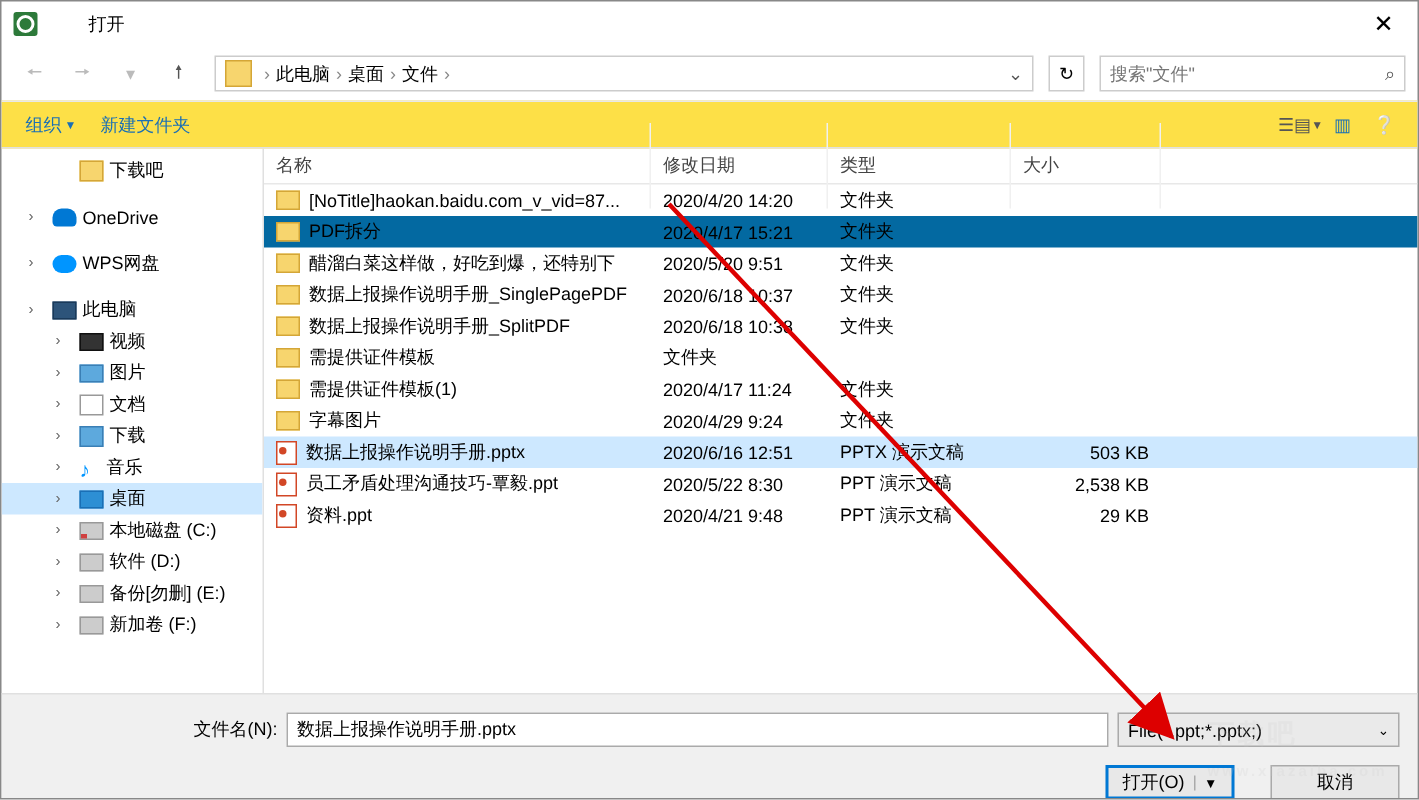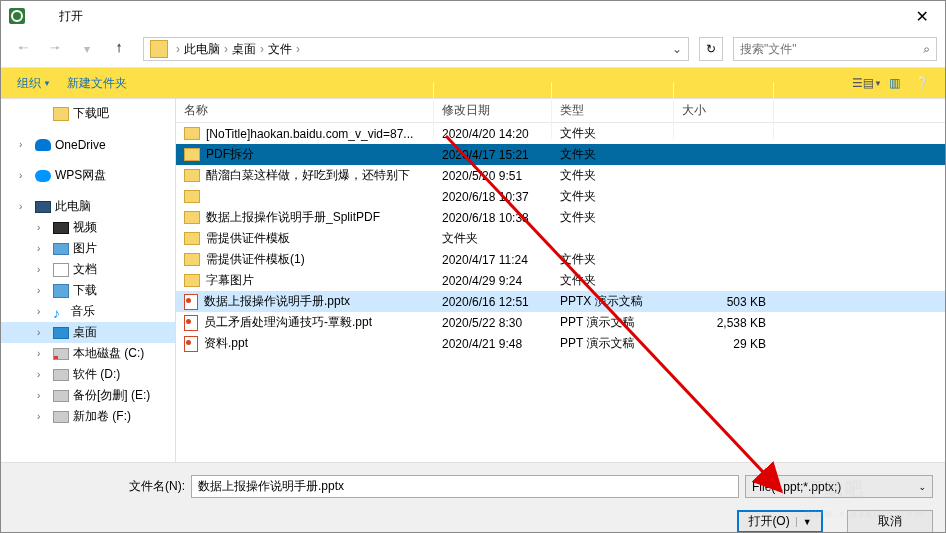--- a/index.html
+++ b/index.html
@@ -230,20 +230,21 @@
             <span class="ficon-folder"></span>
             <span>醋溜白菜这样做，好吃到爆，还特别下</span>
           </div>
           <div class="col-date">2020/5/20 9:51</div>
           <div class="col-type">文件夹</div>
           <div class="col-size"></div>
         </div>
         <div class="frow">
           <div class="col-name">
             <span class="ficon-folder"></span>
+            <span>数据上报操作说明手册_SinglePagePDF</span>
           </div>
           <div class="col-date">2020/6/18 10:37</div>
           <div class="col-type">文件夹</div>
           <div class="col-size"></div>
         </div>
         <div class="frow">
           <div class="col-name">
             <span class="ficon-folder"></span>
             <span>数据上报操作说明手册_SplitPDF</span>
           </div>

